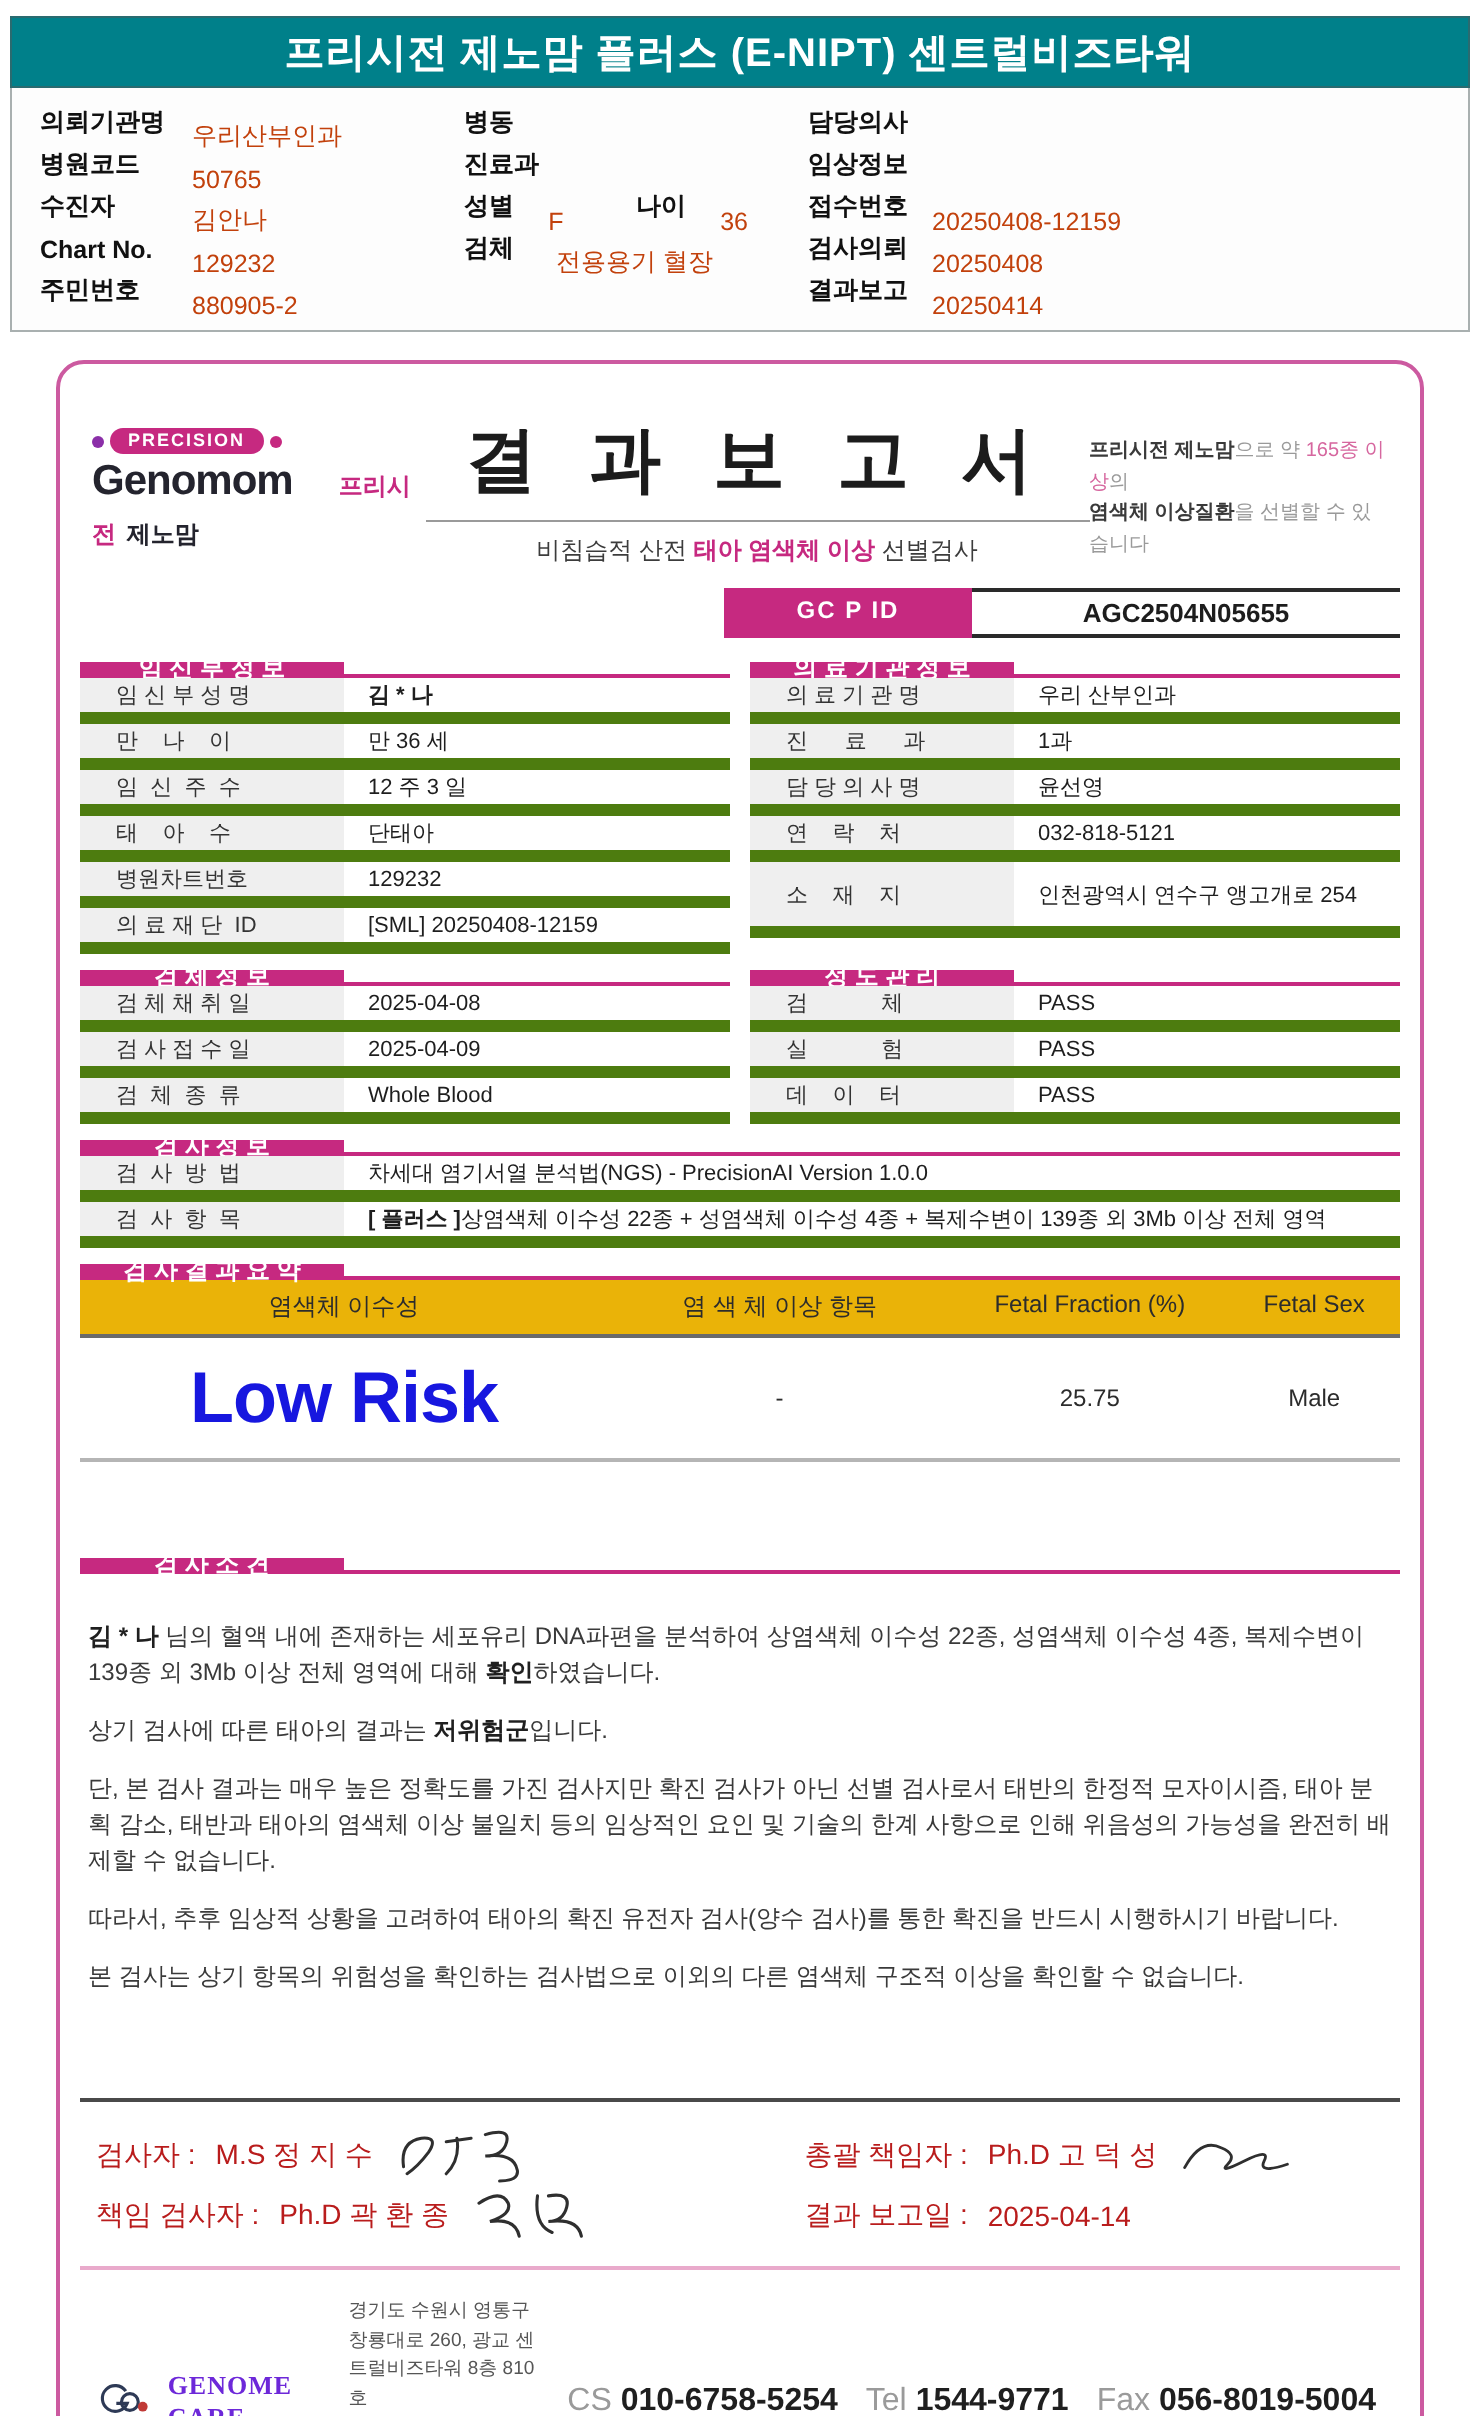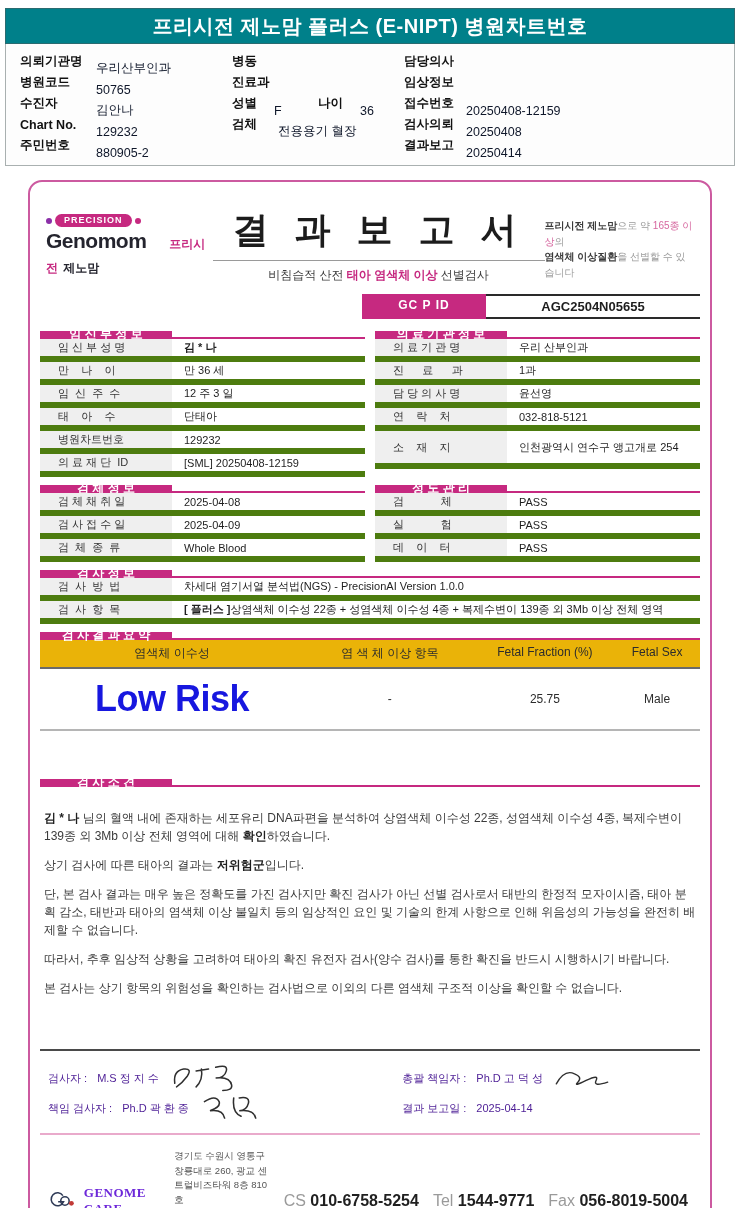--- a/index.html
+++ b/index.html
@@ -8,21 +8,21 @@
   .page { position:relative; width:740px; height:1208px; background:#fff; overflow:hidden; }
 
   
   .top-bar { margin:8px 5px 0 5px; height:36px; background:#00808A; color:#fff;
              display:flex; align-items:center; justify-content:center;
              font-size:20px; font-weight:bold; letter-spacing:0.5px; border:1px solid #2a6b70; }
   .patient-box { margin:0 5px; border:1px solid #a9b0b0; border-top:none; background:#fdfdfd;
                  padding:7px 0 9px 14px; display:grid; grid-template-columns:212px 172px 1fr; }
   .erow { display:flex; align-items:center; height:21px; font-size:12.5px; }
   .elab { font-weight:bold; color:#111; }
-  .eval { color:#0f172a;margin-top:14px; }
+  .eval { color:#c2410c;margin-top:14px; }
   .c1 .elab { width:76px; }
   .c2 .elab { width:46px; }
   .c3 .elab { width:62px; }
   .pair2 { display:flex; }
   .pair2 .eval { width:48px; }
 
   
   .report { margin:14px 28px 0 28px; border:2px solid #CC5AA0; border-radius:14px;
             background:#fff; padding:0 10px 14px 10px; }
 
@@ -82,21 +82,21 @@
   .risk { font-size:36px; font-weight:800; color:#1717DF; letter-spacing:-0.5px; }
 
   
   .findings { margin-top:48px; }
   .find-body { padding:22px 4px 0 4px; font-size:12px; color:#3a3a3a; line-height:1.5; }
   .find-body p { margin-bottom:11px; }
   .b { font-weight:bold; color:#1f1f1f; }
 
   
   .sig-block { margin-top:52px; border-top:2px solid #4a4a4a; border-bottom:2px solid #E9AACB;
-               padding:12px 8px 10px 8px; display:flex; font-size:11px; color:#4c1d95; }
+               padding:12px 8px 10px 8px; display:flex; font-size:14px; color:#b91c1c; }
   .sig-col-l { width:55%; }
   .sig-col-r { flex:1; }
   .sig-row { display:flex; align-items:center; height:30px; gap:10px; }
   .sig { flex:none; }
   .sig path { fill:none; stroke:#2f2f2f; stroke-width:1.7; stroke-linecap:round; }
 
   
   .footer { display:flex; align-items:center; gap:16px; padding:14px 8px 4px 8px; }
   .logo-wrap { display:flex; align-items:center; gap:6px; width:166px; }
   .logo-text { font-size:13px; font-weight:800; color:#6d28d9; letter-spacing:0.5px;font-family:Liberation Serif, serif; }
@@ -106,21 +106,21 @@
               white-space:nowrap; padding-right:4px; }
   .contacts .cl { color:#9a9a9a; }
   .contacts .cv { color:#1f1f1f; font-weight:bold; }
 </style>
 </head>
 <body>
 
 <div class="page">
 
   <div class="top-bar">
-    <span>프리시전 제노맘 플러스 (E-NIPT) 병원차트번호</span>
+    <span>프리시전 제노맘 플러스 (E-NIPT) 센트럴비즈타워</span>
   </div>
 
   <div class="patient-box">
     <div class="c1">
       <div class="erow">
           <span class="elab">의뢰기관명</span>
           <span class="eval">우리산부인과</span>
         </div>
       <div class="erow">
           <span class="elab">병원코드</span>

